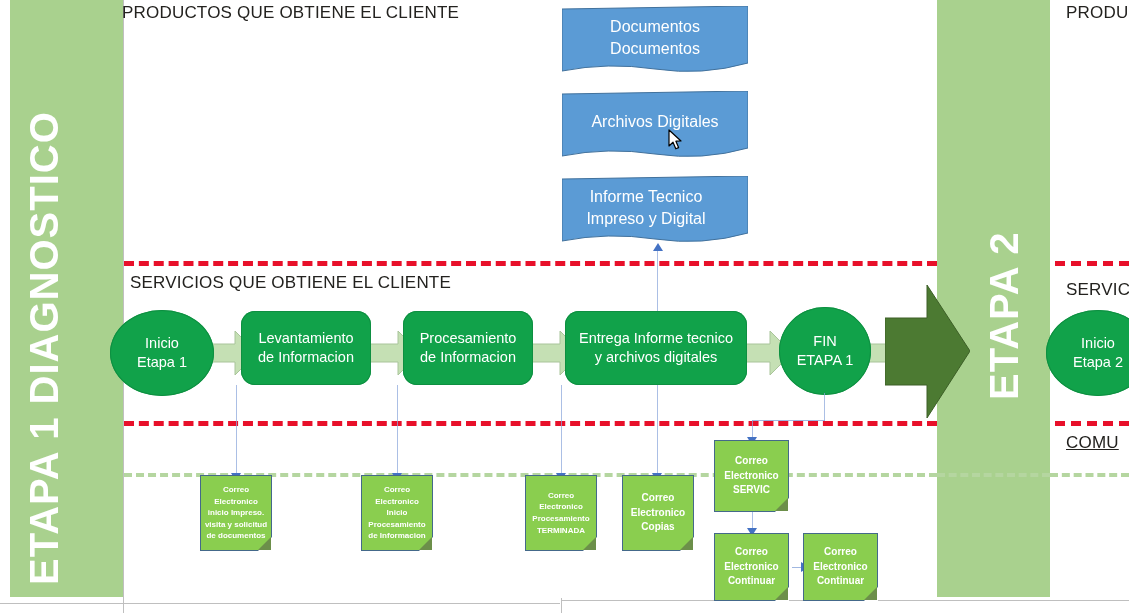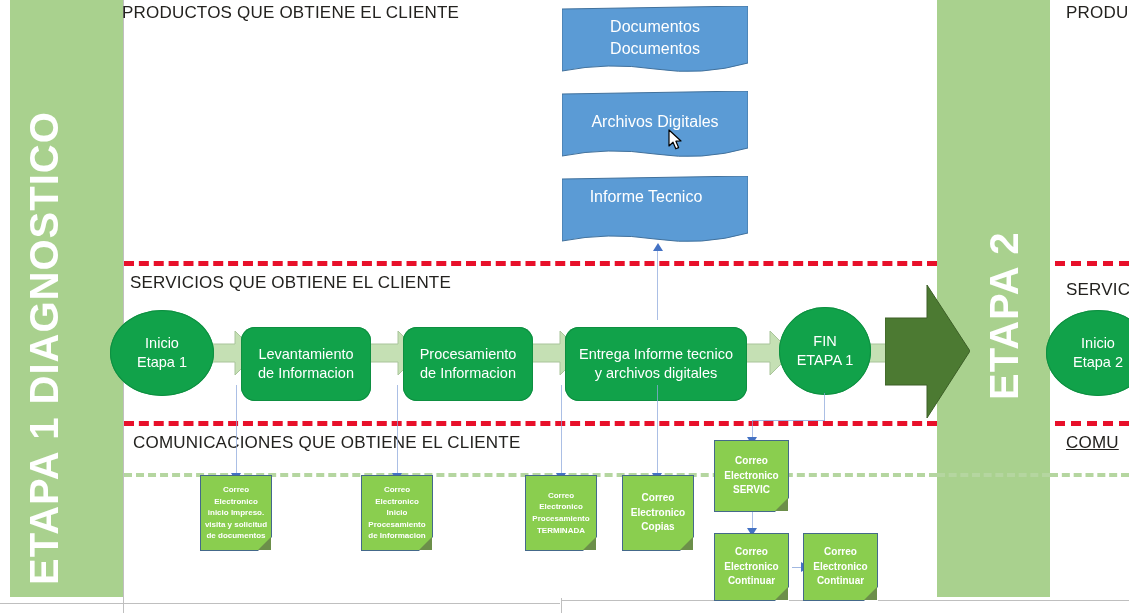--- a/index.html
+++ b/index.html
@@ -108,21 +108,20 @@
     border-radius: 14px;
     color: #ffffff;
     font-size: 14.5px;
     line-height: 1.3;
     display: flex;
     align-items: center;
     justify-content: center;
     text-align: center;
     padding: 4px 8px;
     box-shadow: 0 0 0 1px #0e8f41 inset;
-    margin-top: 16px;
   }
   .term {
     position: absolute;
     background: #11a24a;
     border-radius: 50%;
     color: #ffffff;
     font-size: 14.5px;
     line-height: 1.3;
     display: flex;
     align-items: center;
@@ -187,21 +186,20 @@
   <div class="band" style="left:937px; top:0; width:113px; height:597px;"></div>
   <div class="band-label" style="left:982px; top:400px; transform: rotate(-90deg);">ETAPA 2</div>
 
   <div class="edge" style="left:123px; top:0; width:1px; height:613px;"></div>
   <div class="edge" style="left:0px; top:603px; width:560px; height:1px;"></div>
   <div class="edge" style="left:562px; top:600px; width:567px; height:1px;"></div>
   <div class="edge" style="left:561px; top:598px; width:1px; height:15px;"></div>
 
   <div class="lane-title" style="left:122px; top:3px;">PRODUCTOS QUE OBTIENE EL CLIENTE</div>
   <div class="lane-title" style="left:130px; top:273px;">SERVICIOS QUE OBTIENE EL CLIENTE</div>
-  <div class="lane-title" style="left:133px; top:433px;">COMUNICACIONES QUE OBTIENE EL CLIENTE</div>
 
   <div class="lane-title" style="left:1066px; top:3px;">PRODU</div>
   <div class="lane-title" style="left:1066px; top:280px;">SERVIC</div>
   <div class="lane-title" style="left:1066px; top:433px;text-decoration:underline;">COMU</div>
 
   <div class="sep-red" style="left:124px; top:261px; width:813px;"></div>
   <div class="sep-red" style="left:1055px; top:261px; width:74px;"></div>
 
   <div class="sep-red" style="left:124px; top:421px; width:813px;"></div>
   <div class="sep-red" style="left:1055px; top:421px; width:74px;"></div>
@@ -228,20 +226,21 @@
       <div>Archivos Digitales</div>
     </div>
   </div>
 
   <div class="doc" style="left:562px; top:176px; width:168px; height:68px;">
     <svg width="186" height="68" viewBox="0 0 186 68">
       <path d="M0,3 L186,0 L186,57 Q140,70 93,63 Q46,56 0,65 Z" fill="#5b9bd5" stroke="#41719c" stroke-width="1"></path>
     </svg>
     <div class="doc-text">
       <div>Informe Tecnico</div>
+      <div>Impreso y Digital</div>
     </div>
   </div>
 
   <div class="guide" style="left:657px; top:248px; width:1px; height:72px;"></div>
   <div class="arrowhead-up" style="left:653px; top:243px;"></div>
 
   <div class="chev" style="left:205px; top:331px; width:52px; height:44px;">
     <svg width="52" height="44" viewBox="0 0 52 44">
       <path d="M0,13 L30,13 L30,0 L52,22 L30,44 L30,31 L0,31 Z" fill="#c5e0b4" stroke="#a9c49a" stroke-width="1"></path>
     </svg>

